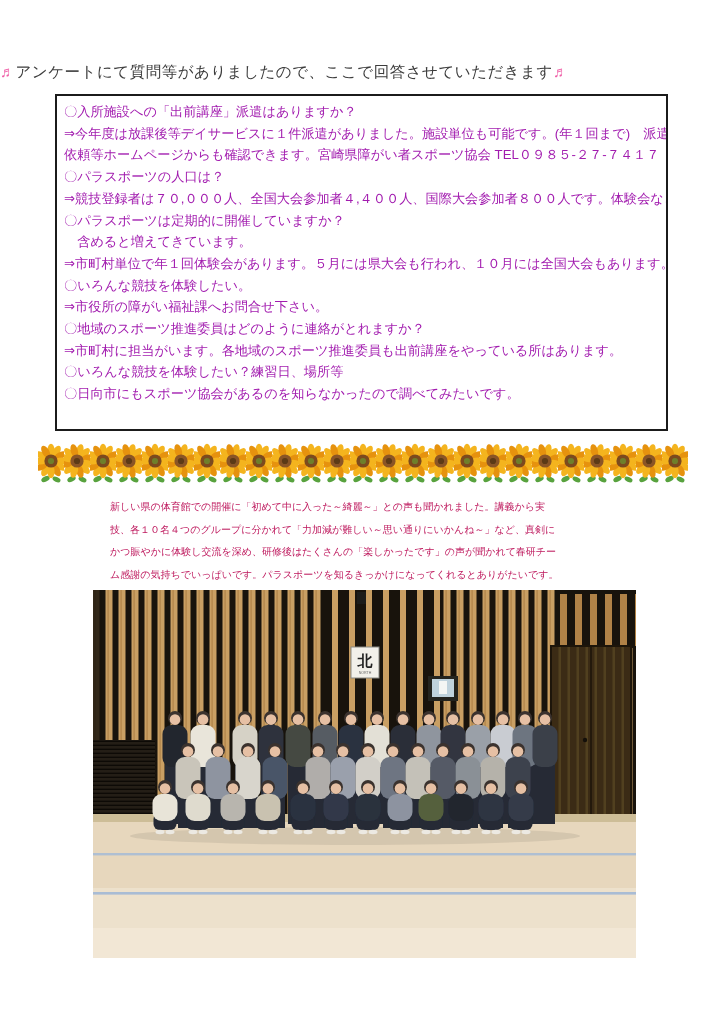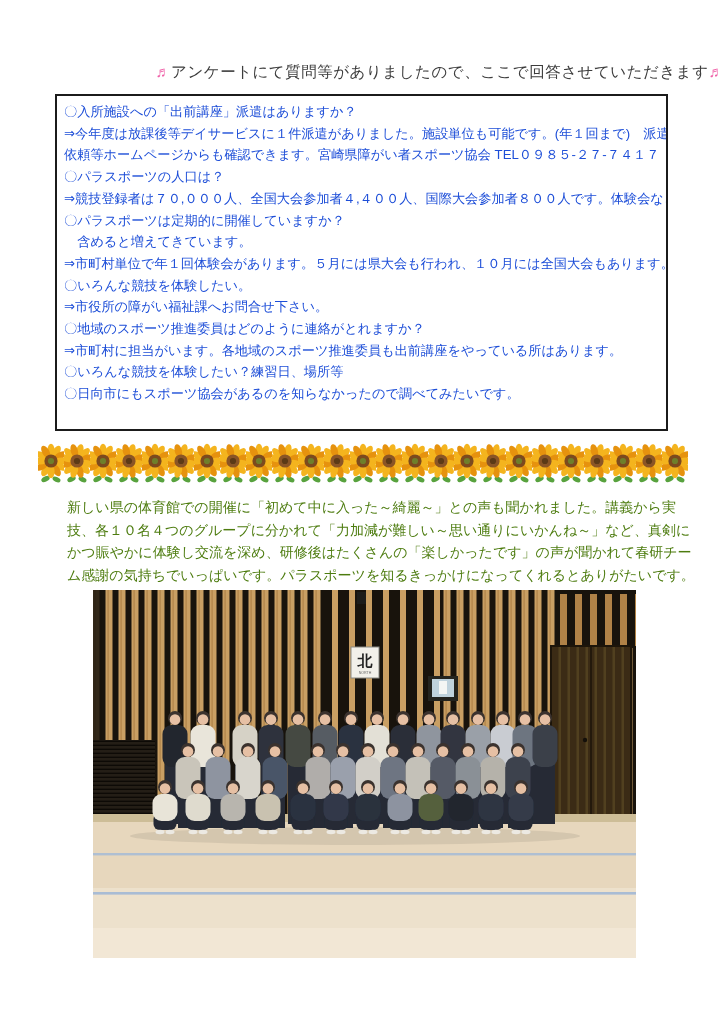--- a/index.html
+++ b/index.html
@@ -2,37 +2,37 @@
 <html><head>
 <meta charset="utf-8">
 <style>
   html,body{margin:0;padding:0;}
   body{
     width:724px;height:1024px;background:#ffffff;position:relative;
     font-family:"Liberation Sans","DejaVu Sans",sans-serif;color:#3a3a3a;
     overflow:hidden;
   }
   .title{
-    position:absolute;top:62px;left:0;width:724px;text-align:right;
+    position:absolute;top:62px;left:0;width:724px;text-align:left;
     font-size:15.5px;letter-spacing:0.5px;color:#3d3d3d;white-space:nowrap;
   }
   .title .note{color:#ef5fa7;font-size:15px;}
   .qa-box{
     position:absolute;left:55px;top:94px;width:613px;height:337px;
     border:2px solid #1b1b1b;box-sizing:border-box;padding:5px 7px;
     background:#fff;overflow:hidden;
   }
-  .qa-line{font-size:13.2px;line-height:21.7px;white-space:pre;color:#1d4ed8;}
+  .qa-line{font-size:13.2px;line-height:21.7px;white-space:pre;color:#a21caf;}
   .flowers{
     position:absolute;left:38px;top:441px;width:652px;height:46px;
     display:flex;align-items:flex-start;
   }
   .flowers svg{flex:0 0 auto;}
   .para{position:absolute;left:67px;top:496px;width:608px;}
-  .para-line{font-size:14px;line-height:22.6px;white-space:pre;color:#4d7c0f;}
+  .para-line{font-size:10px;line-height:22.6px;white-space:pre;color:#be185d;margin-left:43px;}
   .photo{
     position:absolute;left:93px;top:590px;width:543px;height:368px;
     overflow:hidden;background:#d8c8a8;
   }
   .photo svg{display:block;}
 </style>
 </head>
 <body>
 
 <div class="title">

